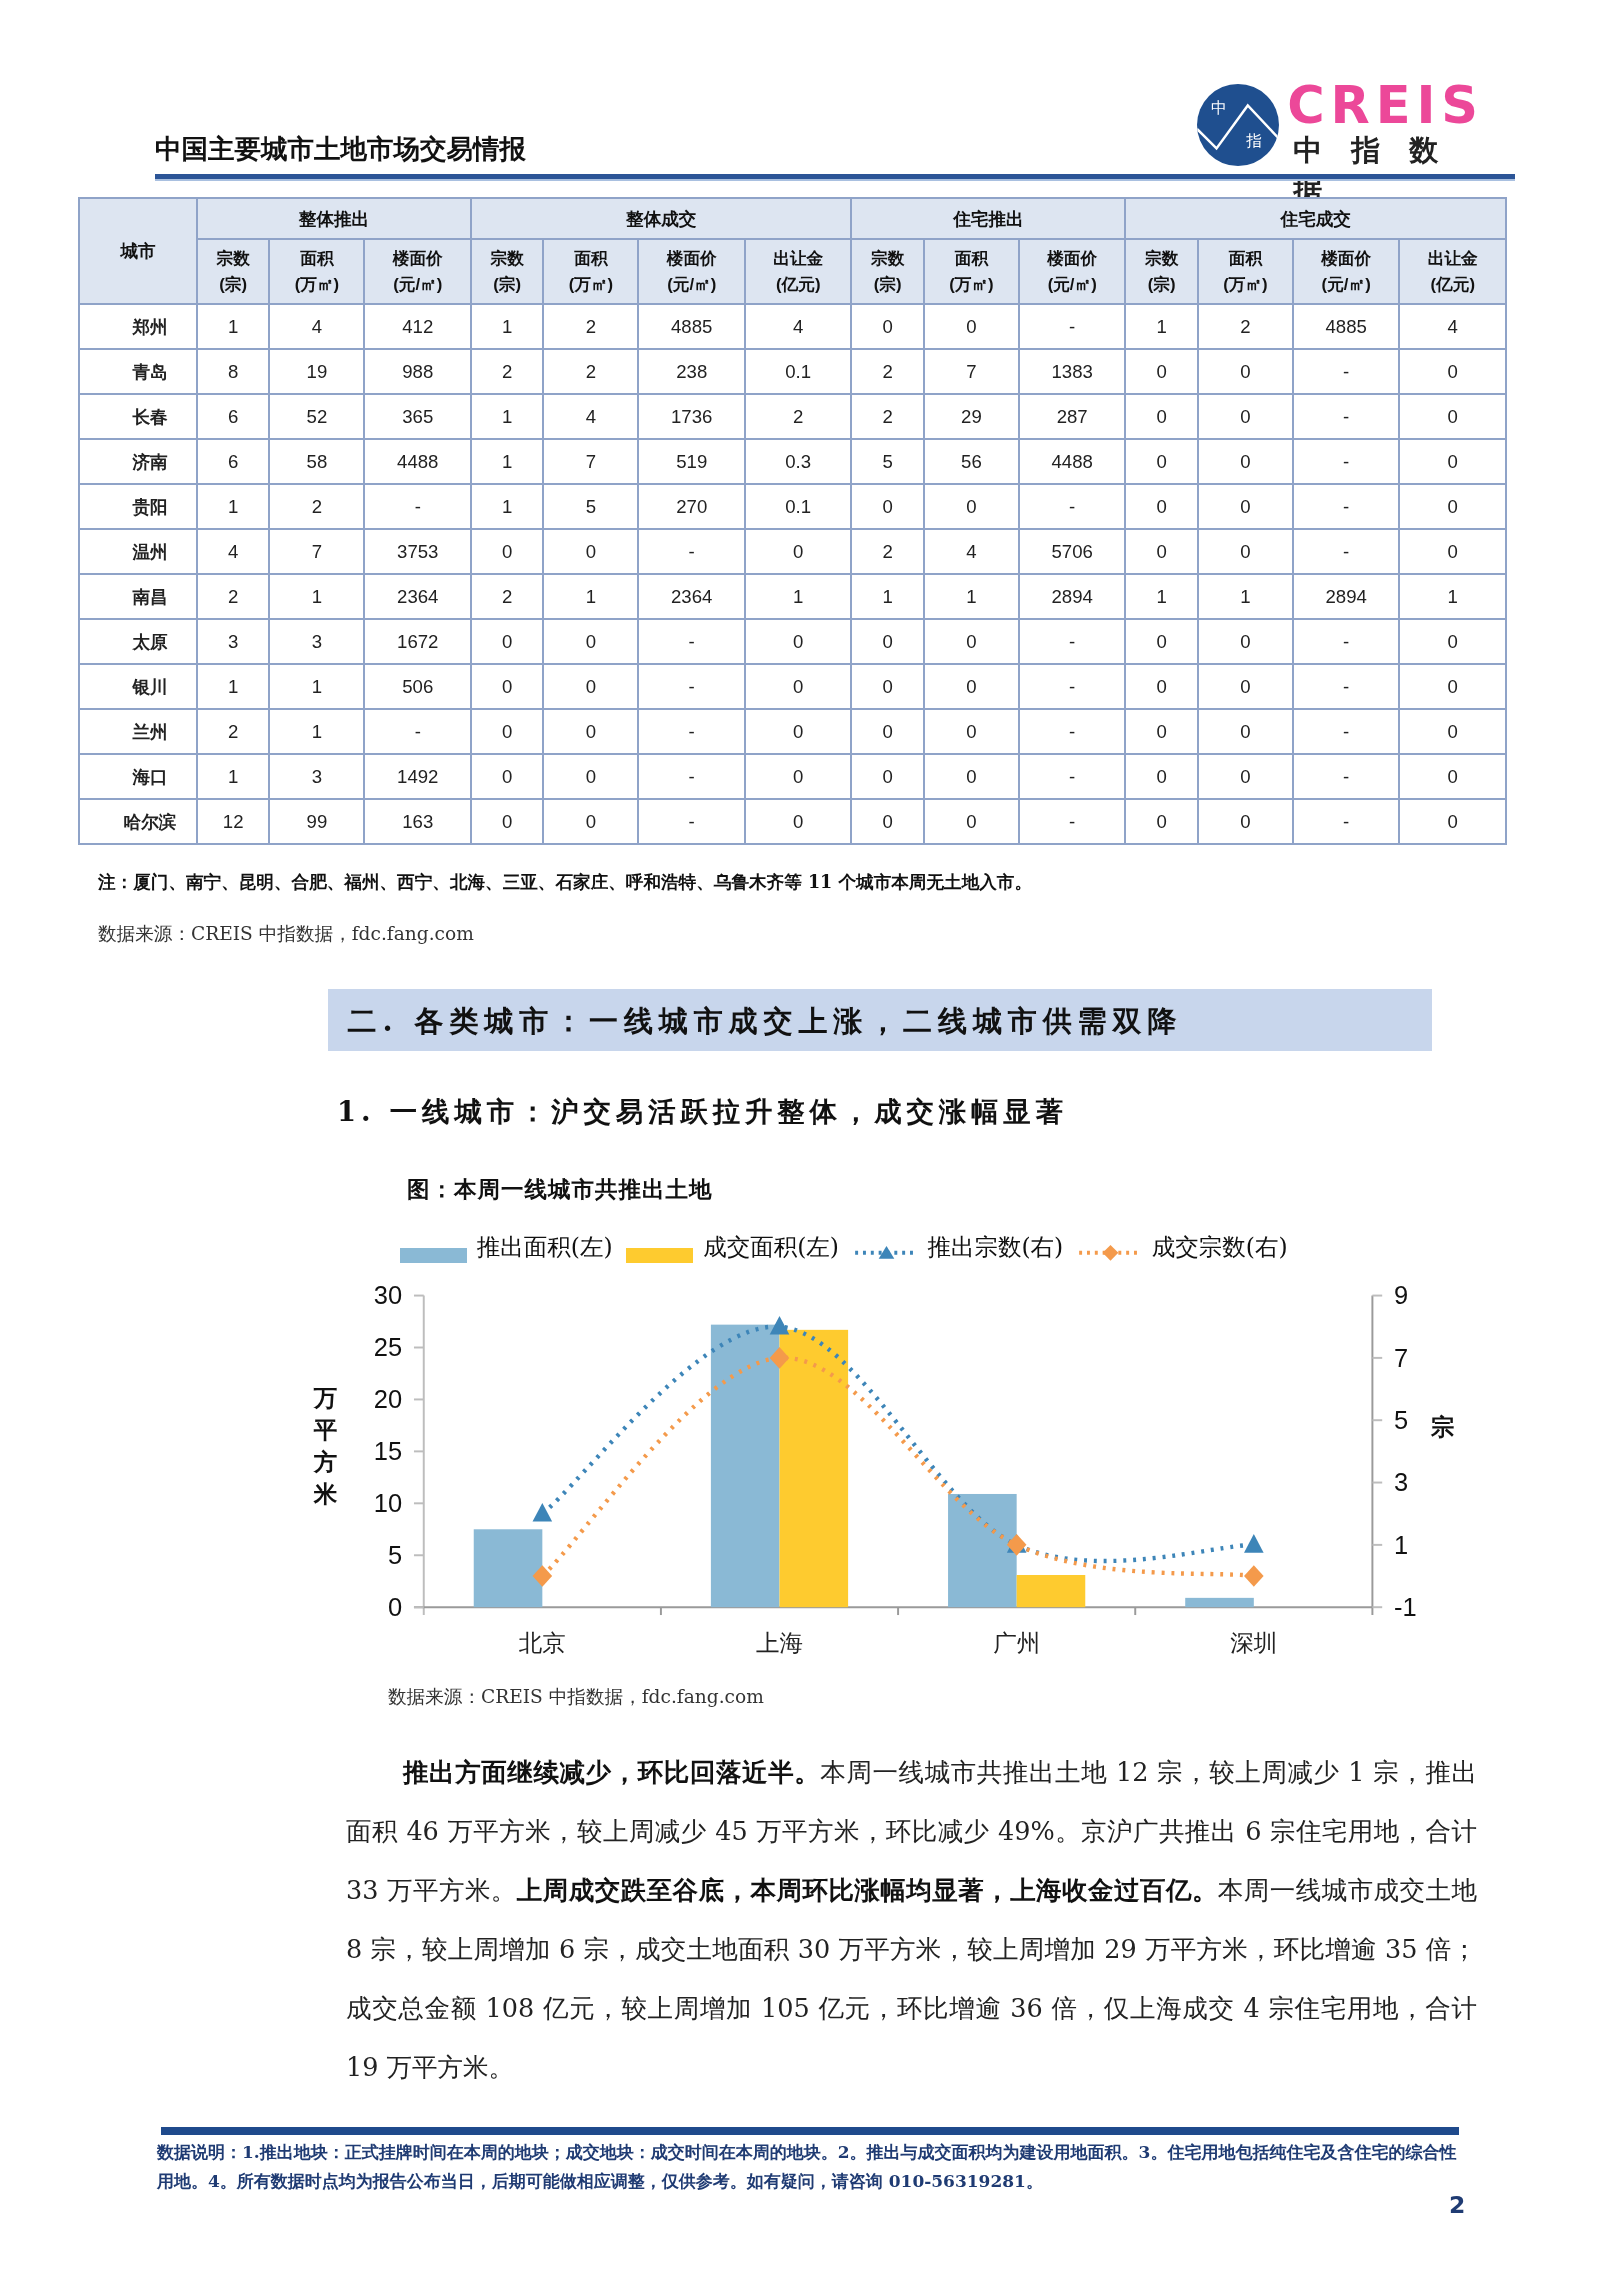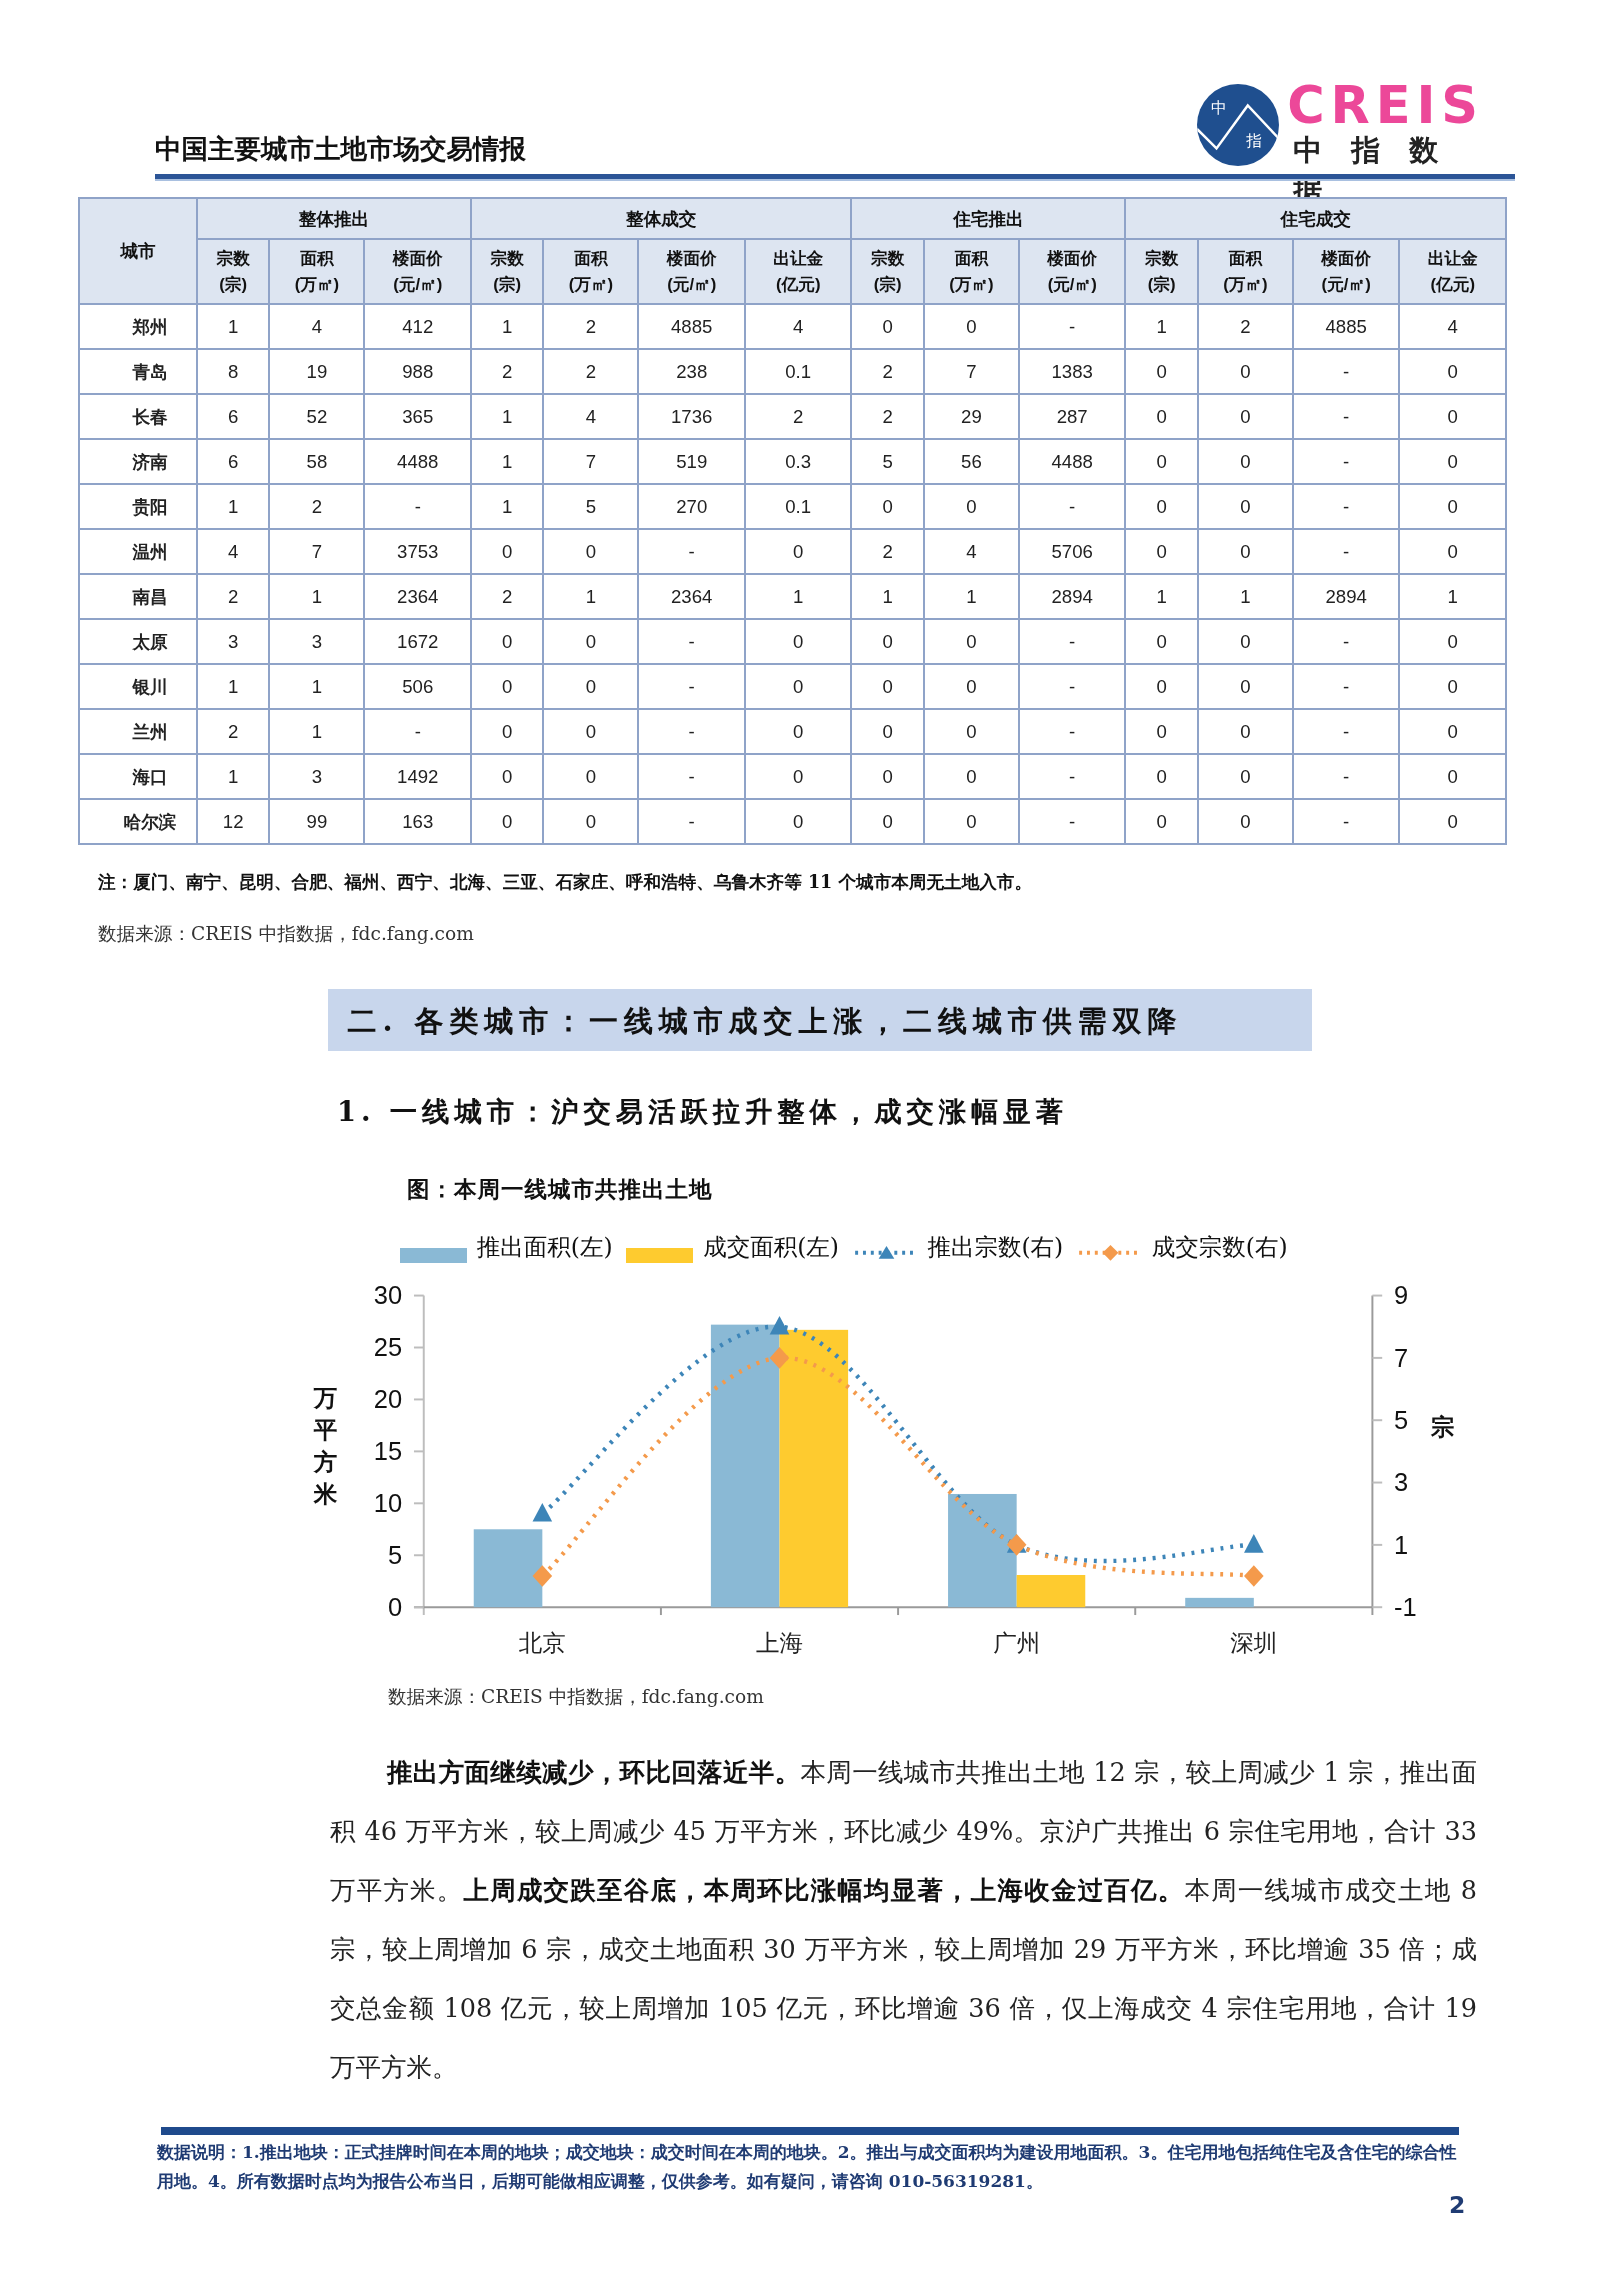--- a/index.html
+++ b/index.html
@@ -20,36 +20,36 @@
   table.data td, table.data th { border: 2.5px solid #8fa3c8; text-align: center; }
   table.data thead th { background: #dde5f1; font-family: Liberation Sans, sans-serif; font-weight: bold; font-size: 17.6px; color: #111; }
   table.data thead tr.g th { height: 41px; }
   table.data thead tr.s th { height: 65px; line-height: 25.5px; font-size: 16.7px; }
   table.data tbody td { height: 45px; background: #fff; color: #222; }
   table.data tbody td.city { font-family: "DejaVu Serif", serif; font-weight: bold; font-size: 17.6px; padding-left: 24px; }
   .col-city { width: 118px; }
 
   .note { position: absolute; left: 98px; top: 870px; font-size: 17.6px; font-weight: bold; font-family: "DejaVu Serif", serif; }
   .source1 { position: absolute; left: 98px; top: 921px; font-size: 18.6px; color: #333; font-family: "DejaVu Serif", serif; }
-  .section-band { position: absolute; left: 328px; top: 989px; width: 984px; height: 62px; background: #c8d6ec; }
+  .section-band { position: absolute; left: 328px; top: 989px; width: 1104px; height: 62px; background: #c8d6ec; }
   .section-title { position: absolute; left: 19.6px; top: 12.7px; font-size: 29px; font-weight: bold; font-family: "DejaVu Serif", serif; letter-spacing: 5.9px; color: #111; }
   .sub-title { position: absolute; left: 337px; top: 1094px; font-size: 27.4px; font-weight: bold; font-family: "DejaVu Serif", serif; letter-spacing: 4.9px; }
   .fig-title { position: absolute; left: 407px; top: 1174px; font-size: 22.5px; font-weight: bold; font-family: "DejaVu Serif", serif; letter-spacing: 1px; }
 
   .legend { position: absolute; left: 400px; top: 1232px; height: 29px; display: flex; align-items: center; font-family: "DejaVu Serif", serif; font-size: 23.5px; }
   .legend .item { display: flex; align-items: flex-end; margin-right: 13.7px; }
   .legend .sw { width: 67px; height: 14.7px; margin-right: 9.8px; }
 
   .chart { position: absolute; left: 314px; top: 1274px; width: 1176px; height: 392px; }
   .axis-label-left { position: absolute; left: 0px; top: 108px; width: 29px; font-size: 23.5px; font-weight: bold; font-family: "DejaVu Serif", serif; line-height: 32px; text-align: center; }
   .axis-label-right { position: absolute; left: 1117px; top: 137px; font-size: 23.5px; font-weight: bold; font-family: "DejaVu Serif", serif; }
   .source2 { position: absolute; left: 388px; top: 1684px; font-size: 18.6px; color: #333; font-family: "DejaVu Serif", serif; }
 
   .para { position: absolute; left: 330px; top: 1743px; width: 1147px; font-family: "DejaVu Serif", serif; font-size: 25.5px; line-height: 59px; color: #222; text-align: justify; }
-  .para p { text-indent: 57px; }
+  .para p { text-indent: 57px; margin-left: 16px; }
   .para b { font-weight: bold; color: #111; }
 
   .footer-rule { position: absolute; left: 161px; top: 2127px; width: 1298px; height: 7.8px; background: #1f4a8c; }
   .footer-note { position: absolute; left: 157px; top: 2138px; width: 1313px; font-family: "DejaVu Serif", serif; font-weight: bold; font-size: 17px; line-height: 29px; color: #1f3b73; }
   .page-num { position: absolute; left: 1449px; top: 2191px; font-size: 23.5px; font-weight: bold; color: #1f3b73; }
 </style>
 </head>
 <body>
 
 <div class="header">

